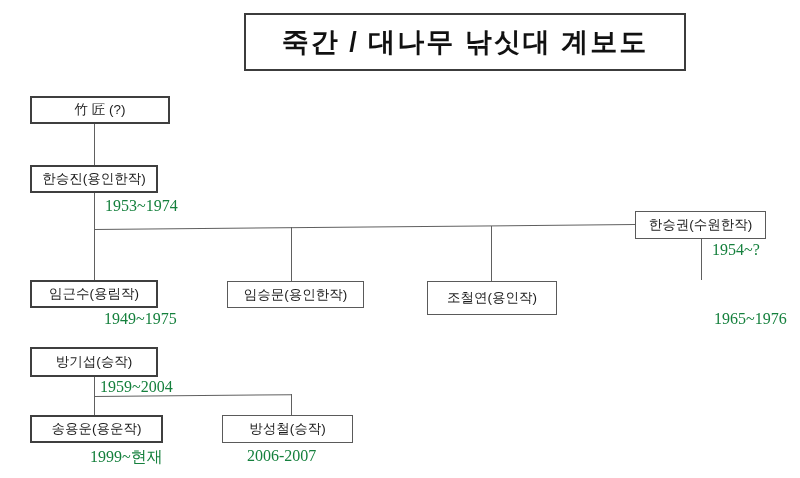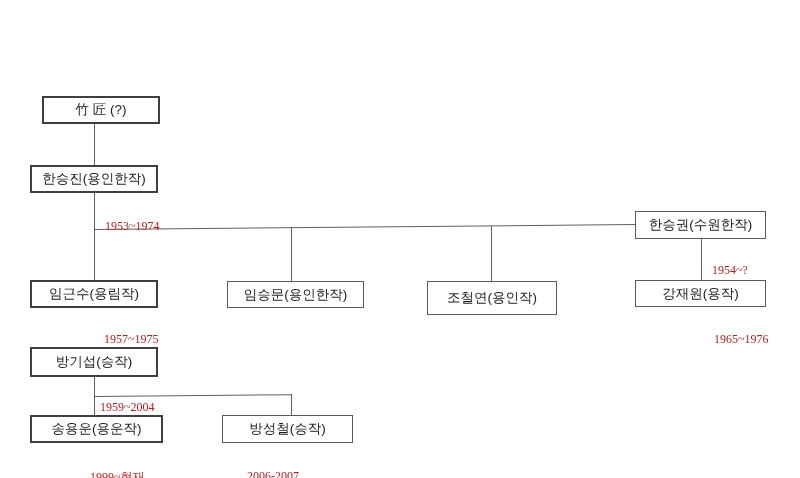--- a/index.html
+++ b/index.html
@@ -40,78 +40,77 @@
     font-size: 13.5px;
     color: #1c1c1c;
     box-sizing: border-box;
   }
   .node.heavy {
     border: 2px solid #3f3f3f;
   }
   .date-label {
     position: absolute;
     font-family: "Liberation Serif", serif;
-    font-size: 12px;
-    color: #b91c1c;
+    font-size: 16px;
+    color: #15803d;
     white-space: nowrap;
-    margin-top: 22px;
   }
   .line {
     position: absolute;
     background: #606060;
   }
   .vline { width: 1px; }
   .hline { height: 1px; transform-origin: left center; }
 </style>
 </head>
 <body>
 
 <div class="stage">
 
+  <div class="title-box">
+    <span>죽간 / 대나무 낚싯대 계보도</span>
+  </div>
 
   <div class="line vline" style="left:94px; top:124px; height:41px;"></div>
   <div class="line vline" style="left:94px; top:193px; height:87px;"></div>
   <div class="line hline" style="left:94px; top:229px; width:541px; transform:rotate(-0.53deg);"></div>
   <div class="line vline" style="left:291px; top:227px; height:54px;"></div>
   <div class="line vline" style="left:491px; top:226px; height:55px;"></div>
   <div class="line vline" style="left:701px; top:239px; height:41px;"></div>
   <div class="line vline" style="left:94px; top:377px; height:38px;"></div>
   <div class="line hline" style="left:94px; top:396px; width:198px; transform:rotate(-0.5deg);"></div>
   <div class="line vline" style="left:291px; top:394px; height:21px;"></div>
 
-  <div class="node heavy" style="left:42px; top:96px; width:118px; height:28px;">
+  <div class="node heavy" style="left:30px; top:96px; width:140px; height:28px;">
     <span>竹 匠 (?)</span>
   </div>
 
   <div class="node heavy" style="left:30px; top:165px; width:128px; height:28px;">
     <span>한승진(용인한작)</span>
   </div>
   <span class="date-label" style="left:105px; top:197px;">1953~1974</span>
 
   <div class="node" style="left:635px; top:211px; width:131px; height:28px;">
     <span>한승권(수원한작)</span>
   </div>
   <span class="date-label" style="left:712px; top:241px;">1954~?</span>
 
   <div class="node heavy" style="left:30px; top:280px; width:128px; height:28px;">
     <span>임근수(용림작)</span>
   </div>
-  <span class="date-label" style="left:104px; top:310px;">1957~1975</span>
+  <span class="date-label" style="left:104px; top:310px;">1949~1975</span>
 
   <div class="node" style="left:227px; top:281px; width:137px; height:27px;">
     <span>임승문(용인한작)</span>
   </div>
 
   <div class="node" style="left:427px; top:281px; width:130px; height:34px;">
     <span>조철연(용인작)</span>
   </div>
 
-  <div class="node" style="left:635px; top:280px; width:131px; height:27px;">
-    <span>강재원(용작)</span>
-  </div>
   <span class="date-label" style="left:714px; top:310px;">1965~1976</span>
 
   <div class="node heavy" style="left:30px; top:347px; width:128px; height:30px;">
     <span>방기섭(승작)</span>
   </div>
   <span class="date-label" style="left:100px; top:378px;">1959~2004</span>
 
   <div class="node heavy" style="left:30px; top:415px; width:133px; height:28px;">
     <span>송용운(용운작)</span>
   </div>

